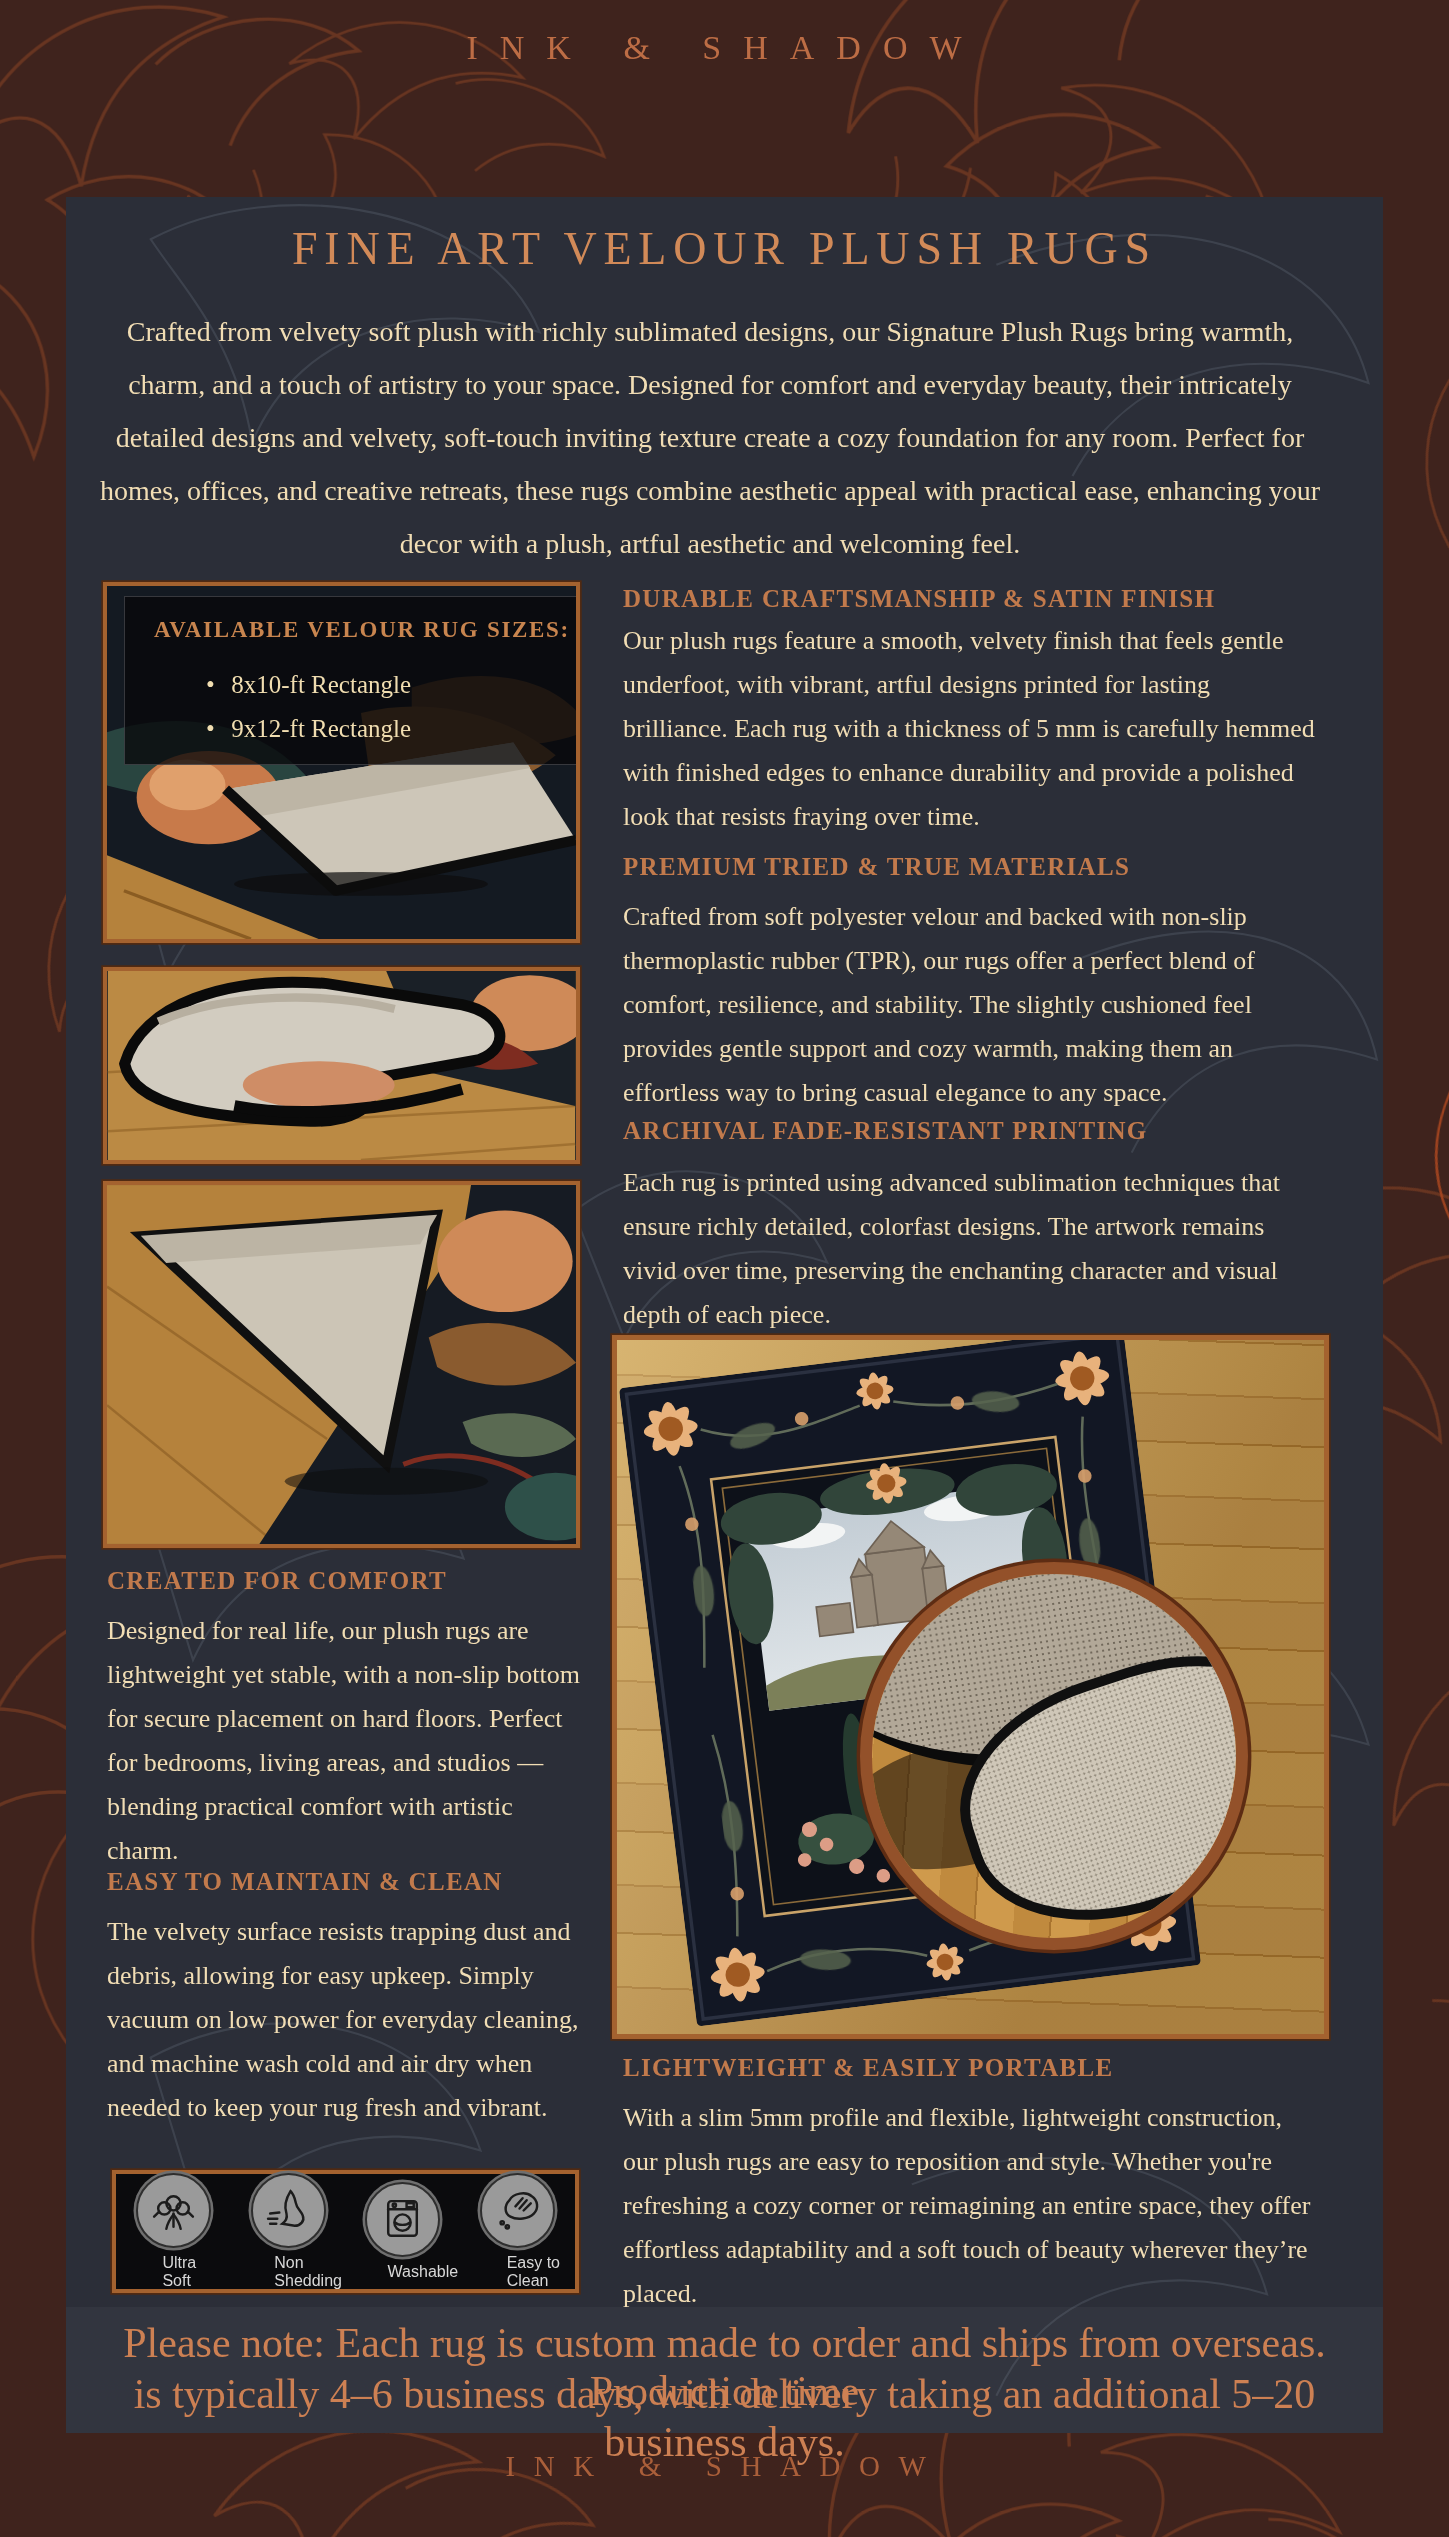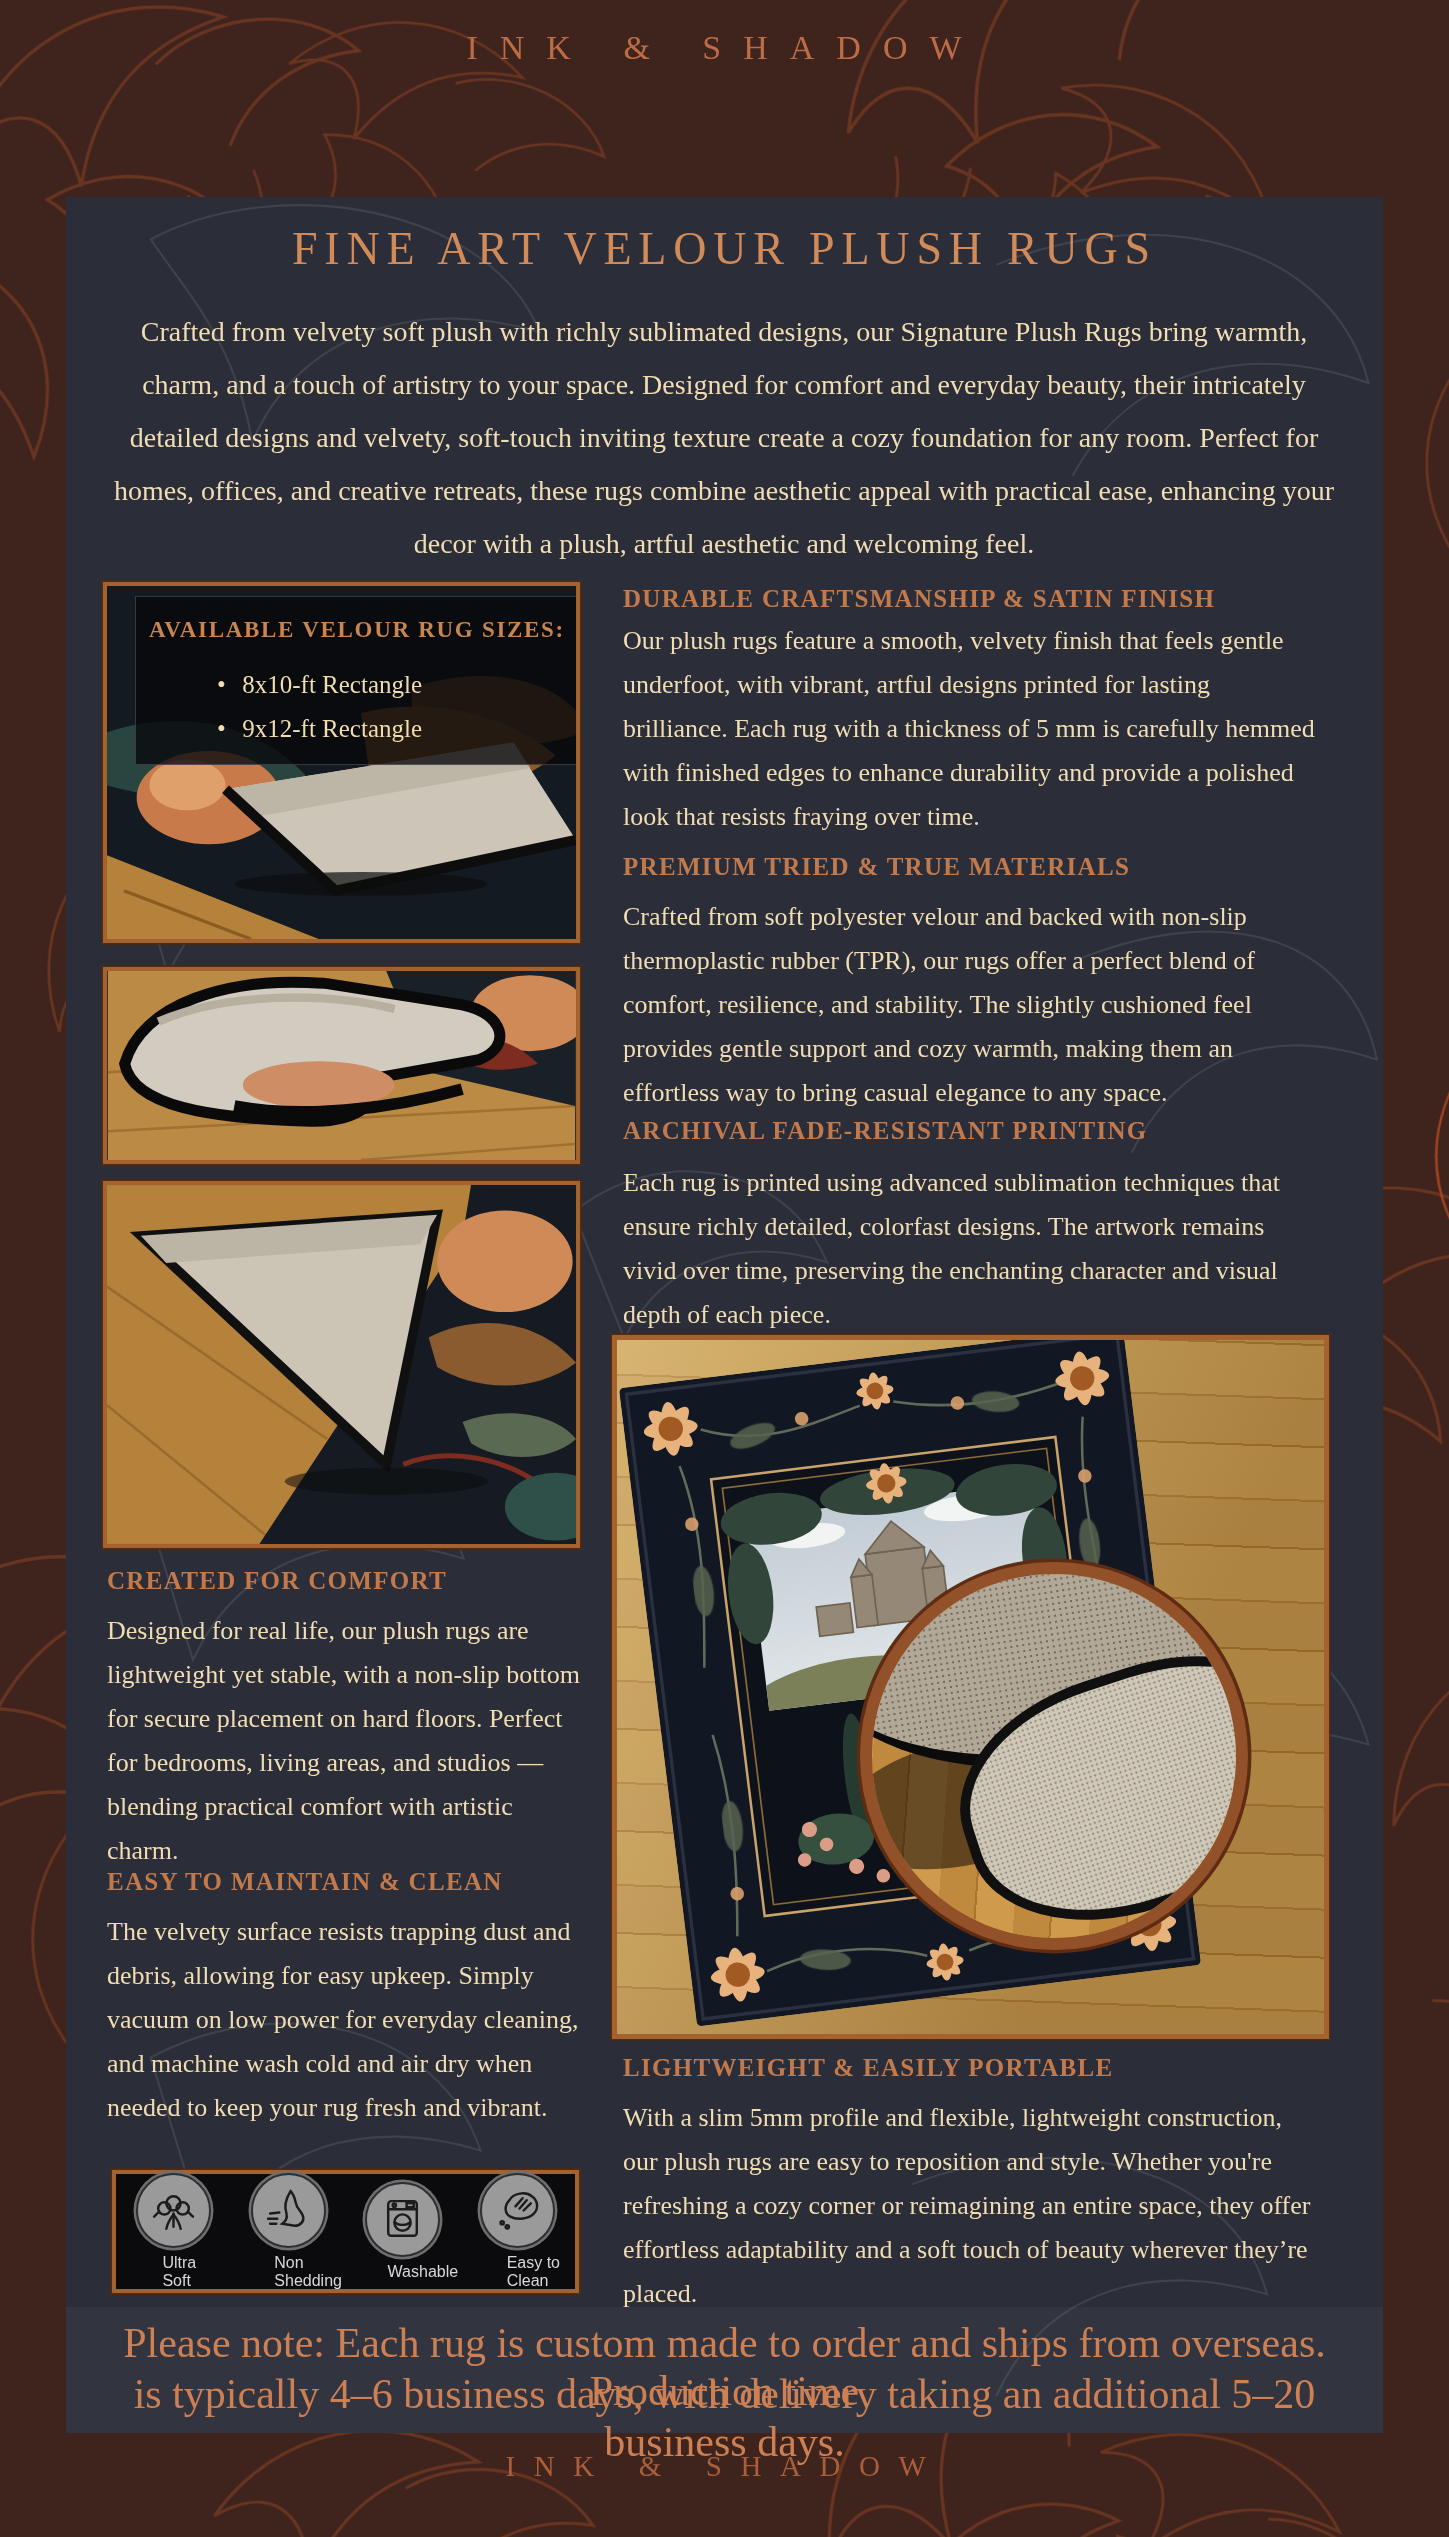--- a/index.html
+++ b/index.html
@@ -12,32 +12,32 @@
   .brand.top{top:29px;}
   .brand.bottom{top:2450px;font-size:29px;letter-spacing:18.6px;color:#aa5f3a;}
   .tagline{position:absolute;left:0;top:61px;width:100%;text-align:center;color:#e7a75d;
            font-size:52px;font-style:italic;font-family:"DejaVu Serif",serif;z-index:3;}
   
   .panel{position:absolute;left:66px;top:197px;width:1317px;height:2236px;
          background:#2b2e38;z-index:1;}
   .panel-svg{position:absolute;left:0;top:0;}
   .page-title{position:absolute;left:66px;top:222px;width:1317px;text-align:center;
               color:#d28a58;font-size:46px;letter-spacing:6.8px;z-index:3;}
-  .intro{position:absolute;left:102px;top:305px;width:1244px;text-align:center;
+  .intro{position:absolute;left:88px;top:305px;width:1244px;text-align:center;
          color:#f1ddb4;font-size:28px;line-height:53px;z-index:3;}
   
   .sec-h{position:absolute;color:#c27a4c;font-size:25px;letter-spacing:1.3px;
          font-weight:600;z-index:3;}
   .sec-p{position:absolute;color:#f1ddb4;font-size:26px;line-height:44px;z-index:3;}
   
   .card{position:absolute;border:4.2px solid #a4622f;box-shadow:0 0 0 1.7px #512a12;
         overflow:hidden;z-index:2;background:#141a22;}
   .card svg{display:block;}
-  .sizes-overlay{position:absolute;left:28px;top:10px;width:442px;height:167px;
-        background:rgba(8,8,10,.78);border:0.8px solid rgba(140,140,150,.35);z-index:4;}
+  .sizes-overlay{position:absolute;left:17px;top:10px;width:442px;height:167px;
+        background:rgba(8,8,10,.78);border:0.8px solid rgba(140,140,150,.35);z-index:4;padding-left:32px;}
   .sizes-h{position:absolute;left:0;top:20px;width:100%;text-align:center;
         color:#c8854f;font-size:23px;letter-spacing:1.7px;font-weight:600;}
   .size-row{position:absolute;left:71px;color:#f0ddb0;font-size:25px;text-align:center;}
   .size-row .dot{display:inline-block;width:29px;color:#f0ddb0;}
   
   .bigphoto{position:absolute;left:612px;top:1335px;width:707px;height:694px;
         border:5px solid #a4622f;box-shadow:0 0 0 1.7px #512a12;overflow:hidden;z-index:2;
         background:repeating-linear-gradient(2deg,#c59a52 0 46px,#b0813a 46px 48px,#caa054 48px 100px,#a87931 100px 102px);}
   .bigphoto .sheen{position:absolute;inset:0;
         background:linear-gradient(115deg,rgba(255,240,200,.25),rgba(90,50,10,.25) 70%);}

